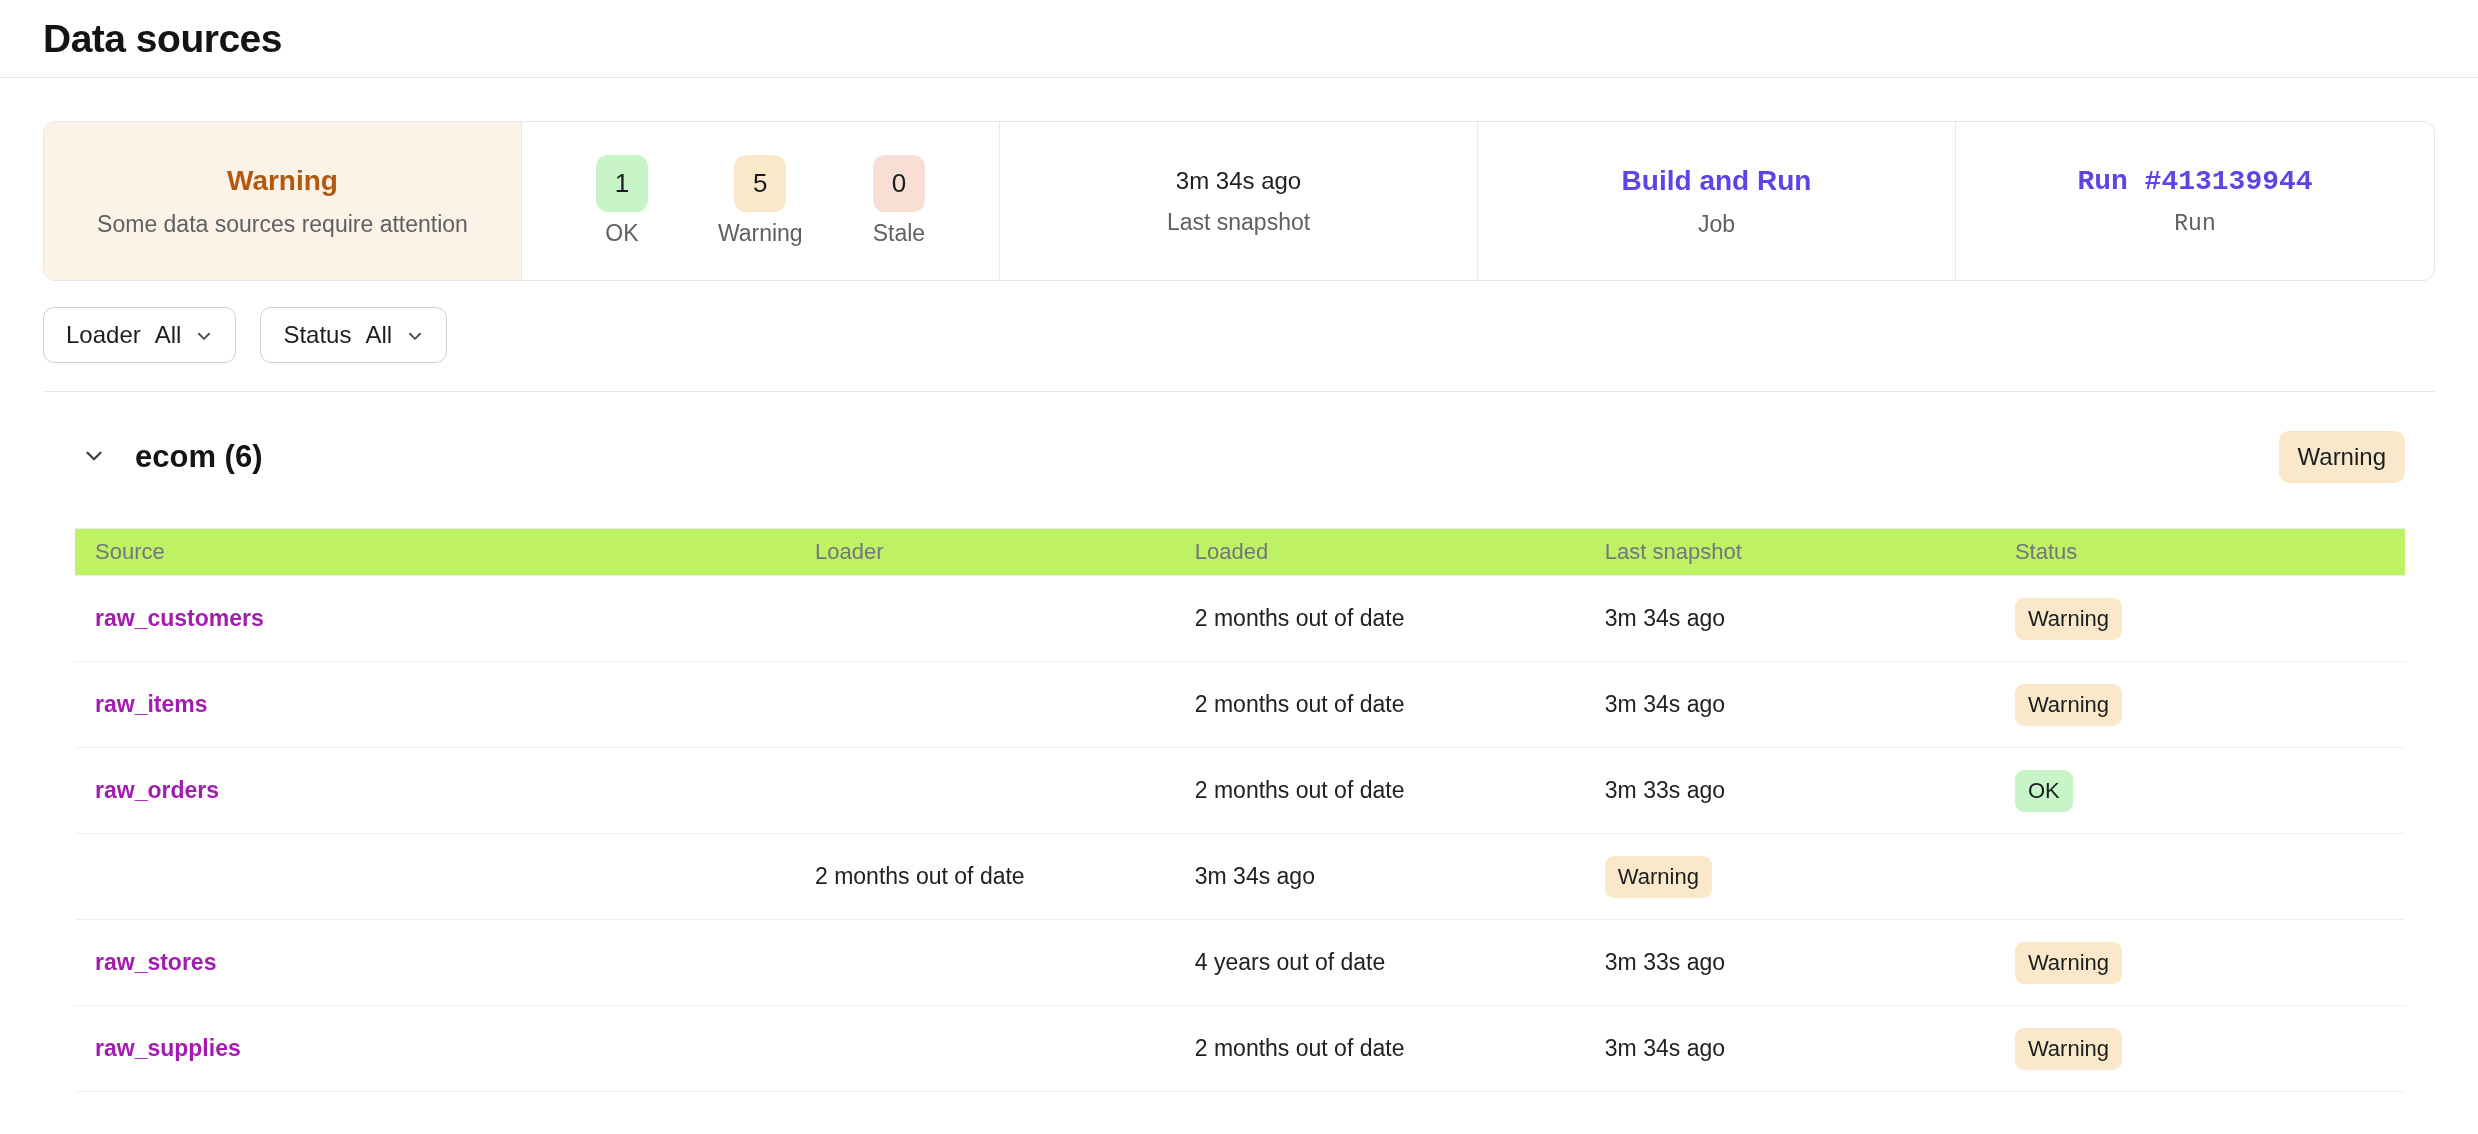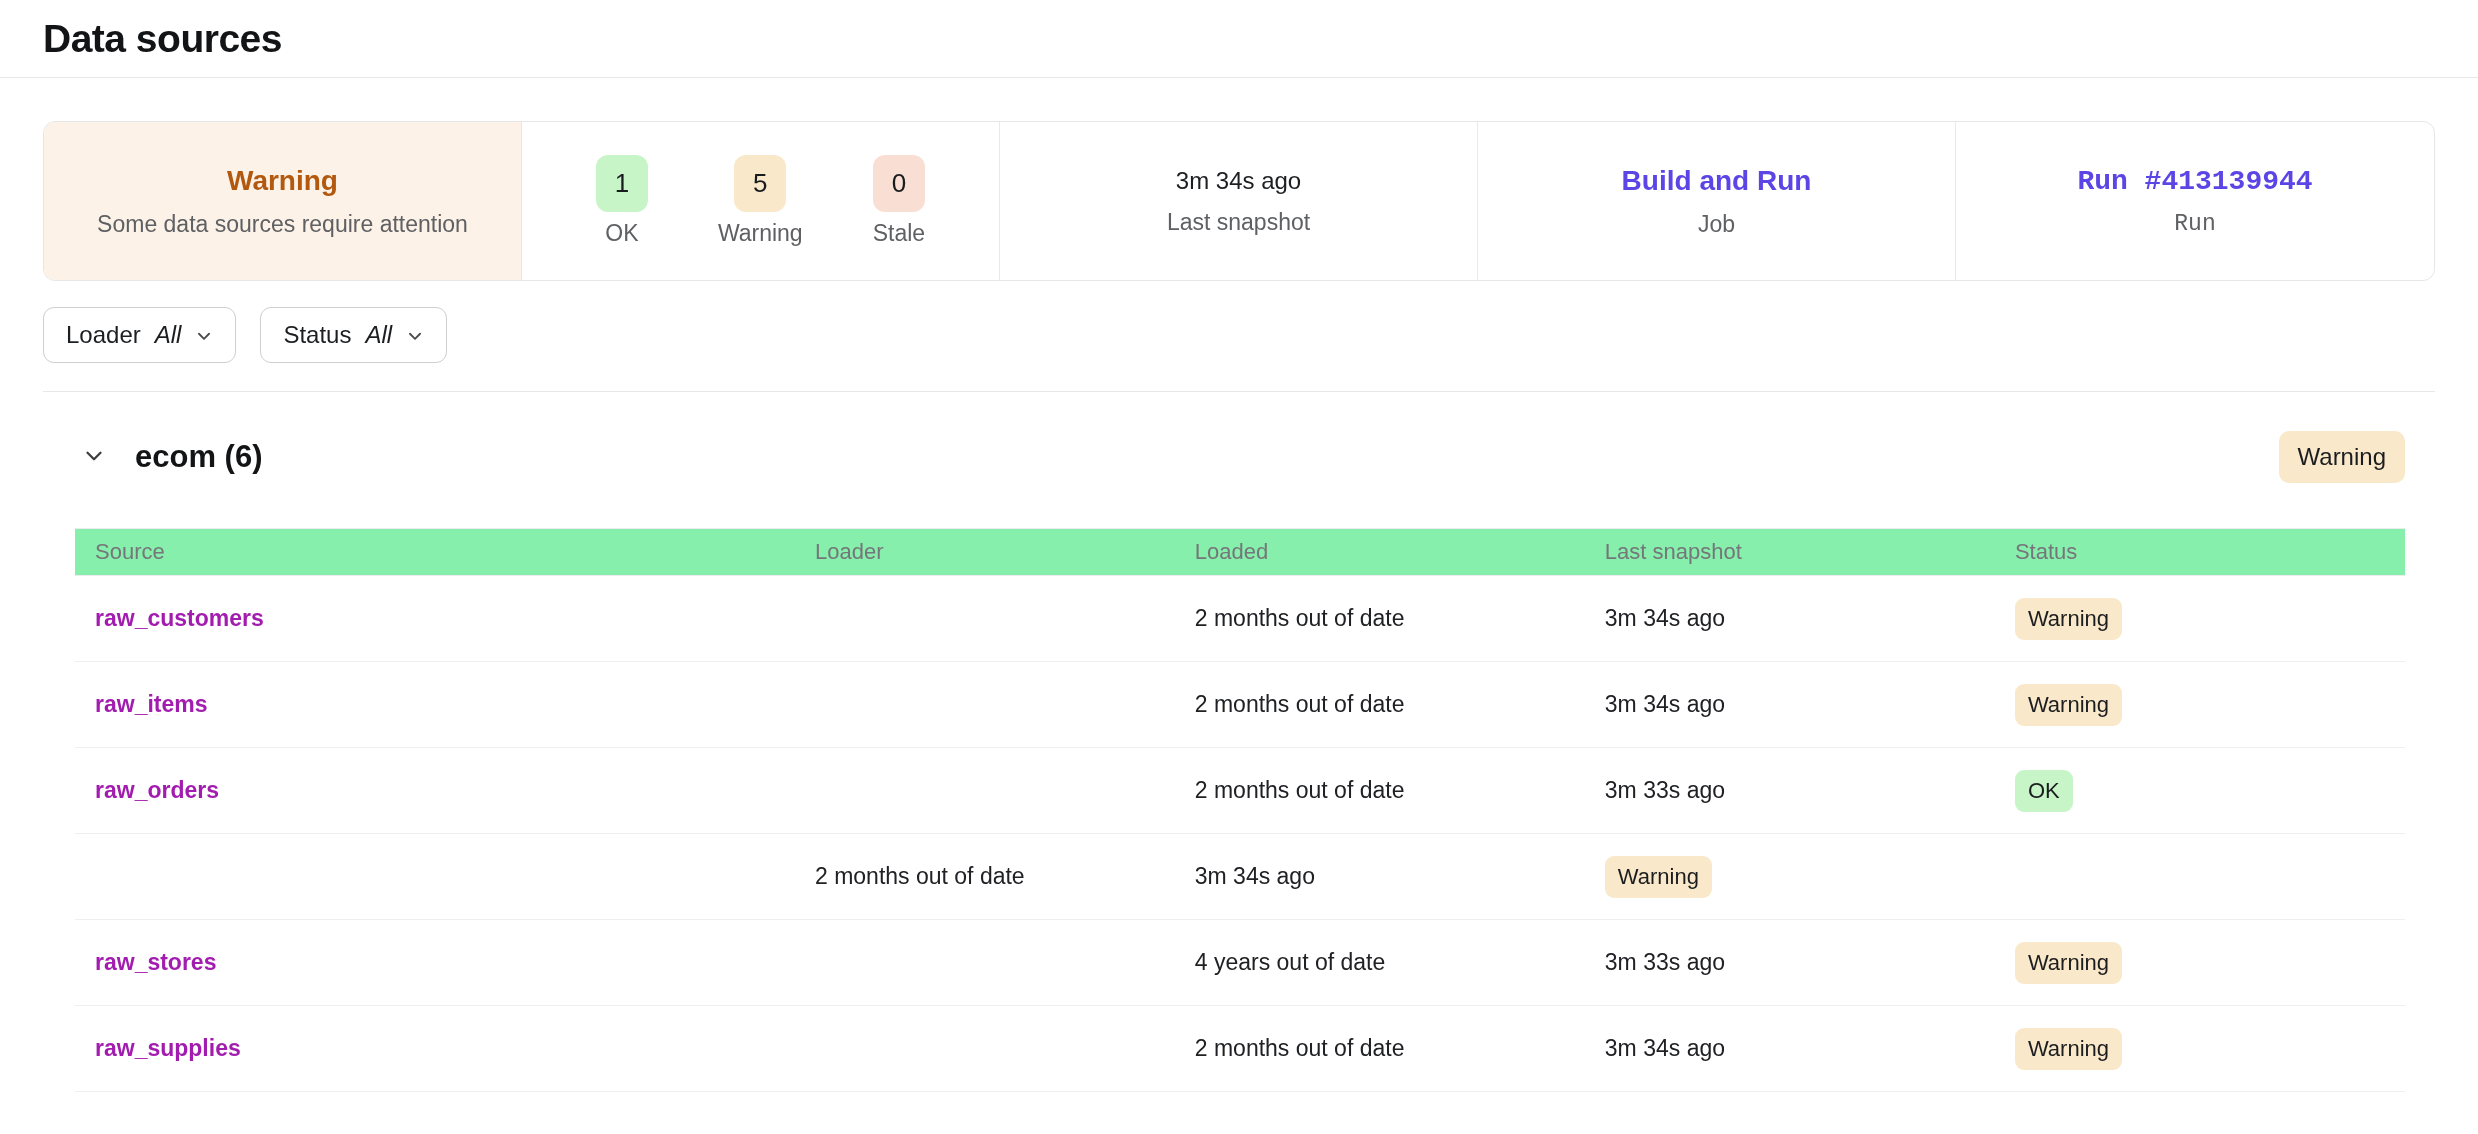--- a/index.html
+++ b/index.html
@@ -80,21 +80,21 @@
     border: 1px solid #cfcfcf;
     background: #fff;
     border-radius: 11px;
     padding: 13px 22px;
     font-size: 24px;
     color: #1c1e21;
     cursor: pointer;
     font-family: inherit;
   }
   .filter-btn .f-label { font-weight: 400; }
-  .filter-btn .f-value { font-weight: 500; font-style: italic; }
+  .filter-btn .f-value { font-weight: 500; }
   .chev { display: inline-flex; margin-top: 2px; }
 
   .section-divider {
     border: none;
     border-top: 1px solid #e7e7e7;
     margin-top: 28px;
   }
 
   
   .group-row {
@@ -118,21 +118,21 @@
   }
 
   
   .src-table { margin: 42px 30px 0 32px; }
   .t-row {
     display: grid;
     grid-template-columns: 30.9% 16.3% 17.6% 17.6% 17.6%;
     align-items: center;
   }
   .t-head {
-    background: #86efac;
+    background: #bef264;
     border-top: 1px solid #ececec;
     border-bottom: 1px solid #ececec;
     height: 48px;
   }
   .t-head .t-cell {
     font-size: 22px;
     color: #757679;
     font-weight: 400;
   }
   .t-cell { padding: 0 20px; font-size: 23px; color: #202124; }

